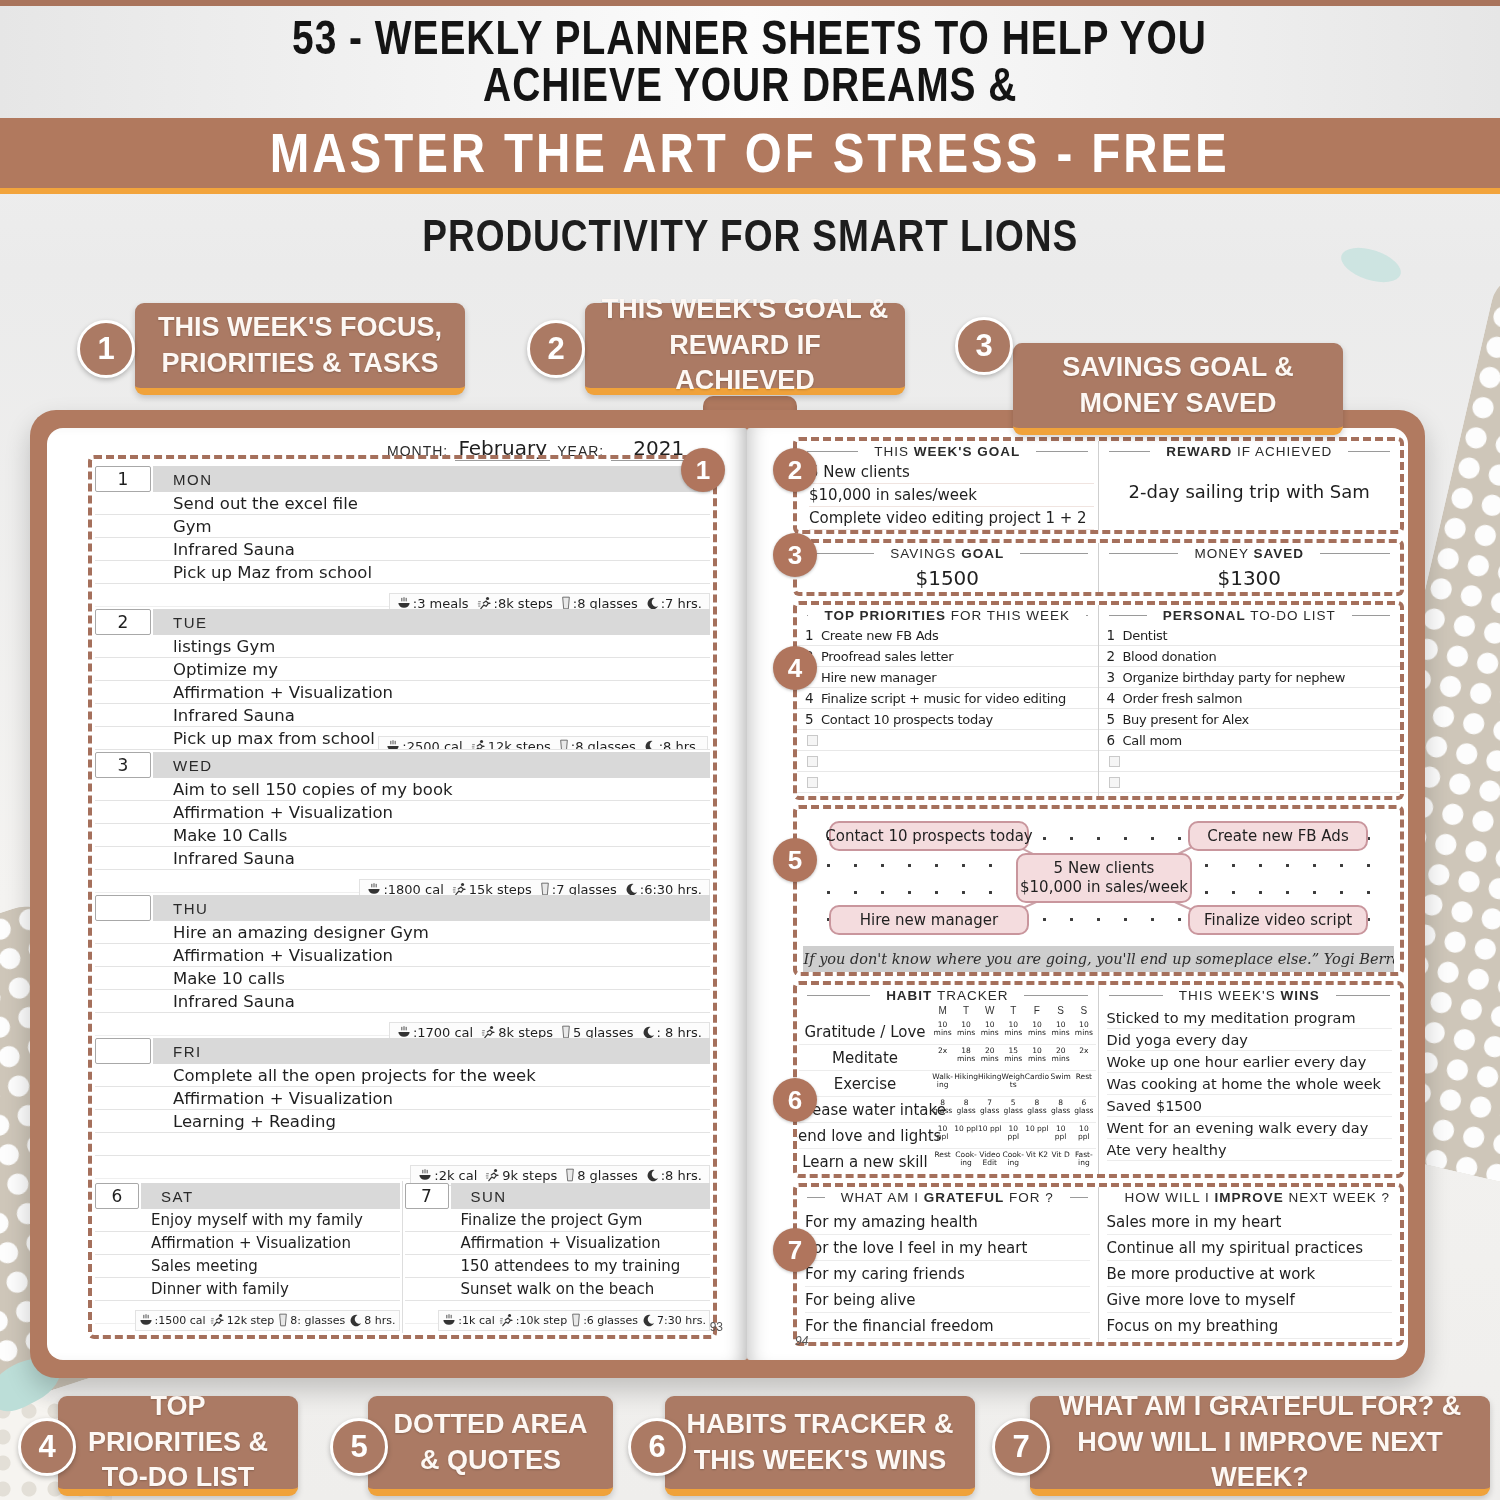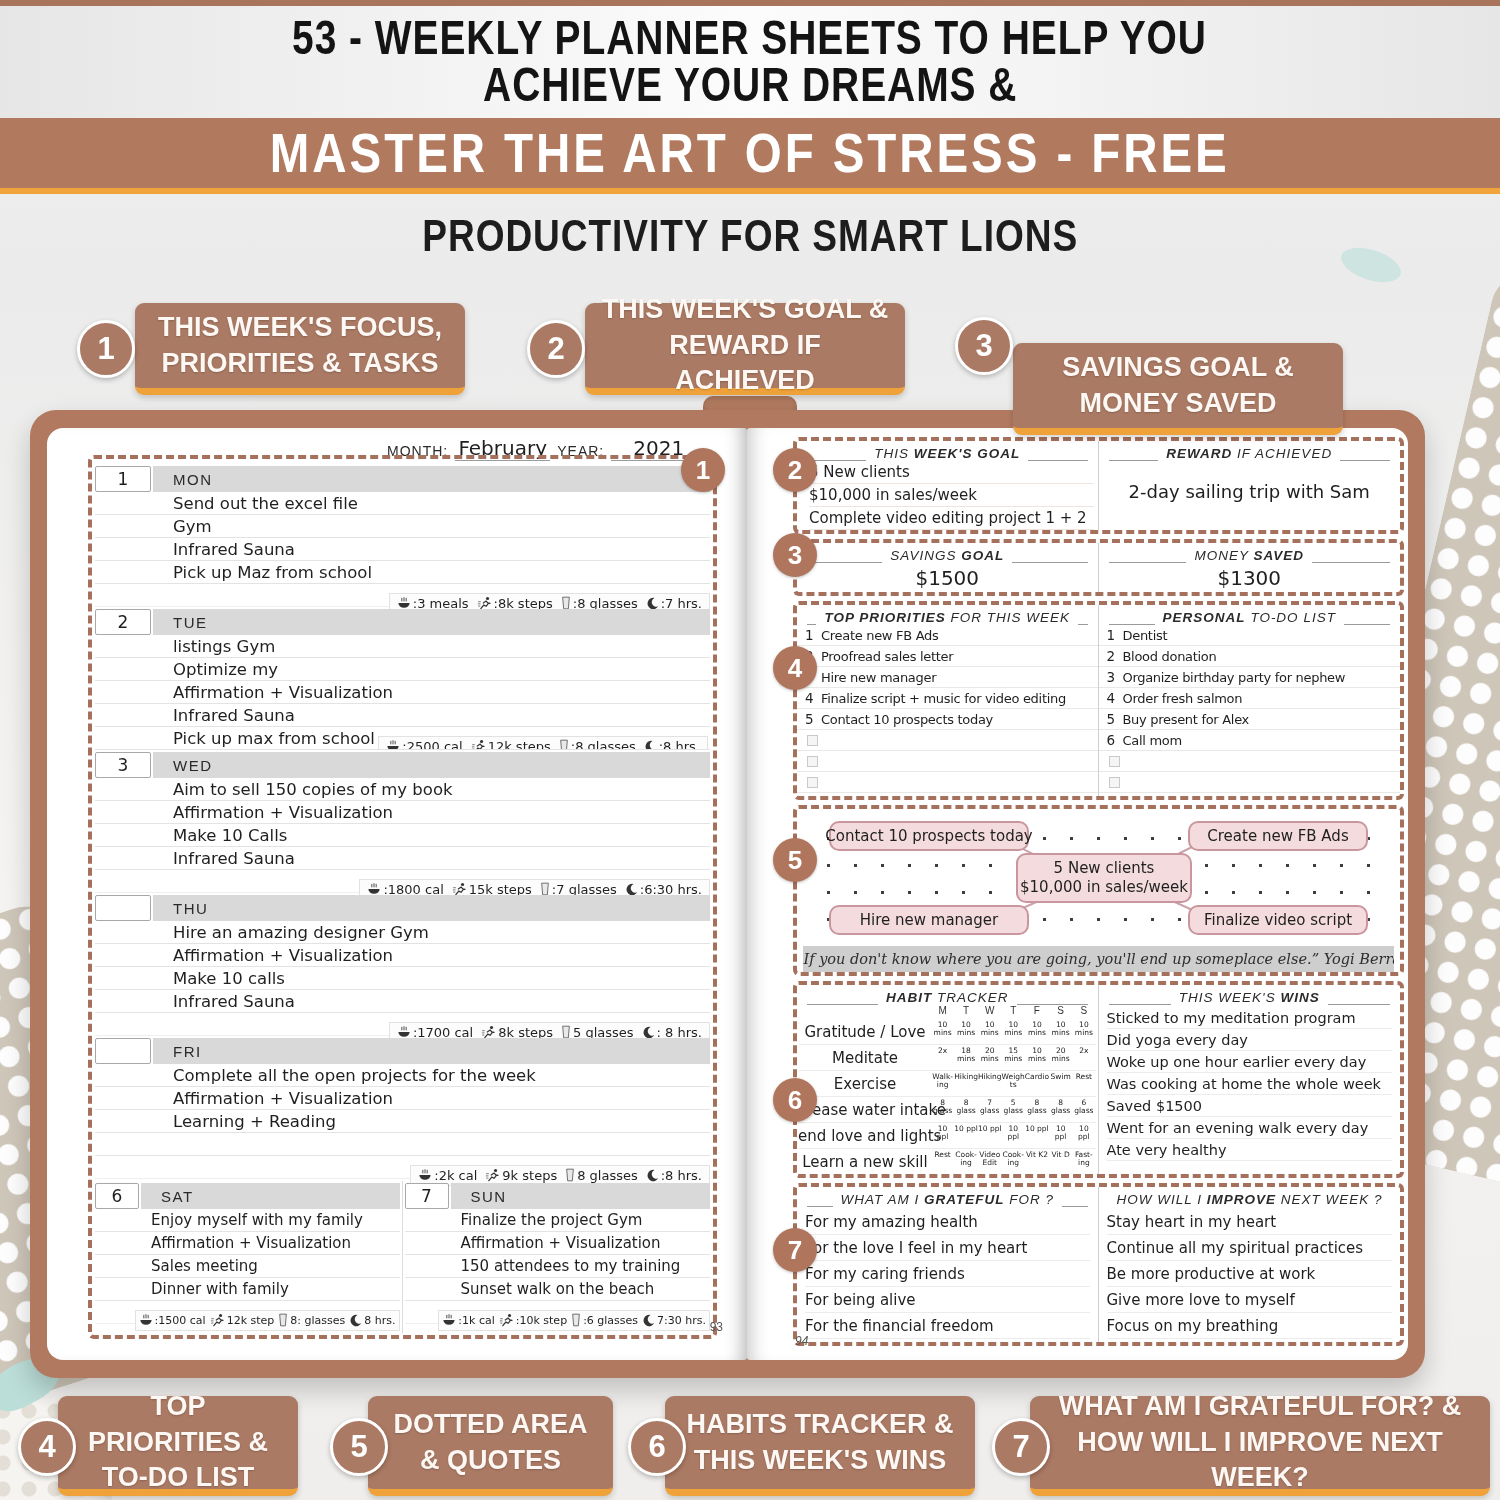--- a/index.html
+++ b/index.html
@@ -111,21 +111,21 @@
   
   .sec { position:absolute; border:4px dashed #a5705c; border-radius:6px; }
   .sec1 { left:46px; top:9px;   width:611px; height:97px;  display:flex; }
   .sec2 { left:46px; top:111px; width:611px; height:57px;  display:flex; }
   .sec3 { left:46px; top:173px; width:611px; height:199px; display:flex; }
   .sec4 { left:46px; top:377px; width:611px; height:171px; }
   .sec5 { left:46px; top:553px; width:611px; height:197px; display:flex; }
   .sec6 { left:46px; top:755px; width:611px; height:163px; display:flex; }
   .cell { width:50%; overflow:hidden; }
   .cell.divline { border-right:1px solid #cfcfcf; }
-  .sec-head { display:flex; align-items:flex-end; gap:8px; height:20px; padding:0 10px;font-style:italic; }
+  .sec-head { display:flex; align-items:center; gap:16px; height:20px; padding:0 10px; }
   .sec-head .line { flex:1; height:1px; background:#9a9a9a; }
   .sec-head .t { font-size:13.5px; letter-spacing:1px; color:#2b2b2b; white-space:nowrap; }
   .goal-lines { padding:0 4px 0 12px; }
   .goal-lines .gline { height:23px; font-size:15px; display:flex; align-items:center;
     border-bottom:1px solid #f0e4e0; white-space:nowrap; }
   .center-val { display:flex; align-items:center; justify-content:center; }
   .reward-val { height:60px; font-size:18px; }
   .money-val  { height:30px; font-size:20px; }
   .li { display:flex; align-items:center; height:21px; border-bottom:1px solid #e8e8e8;
     padding-left:8px; overflow:hidden; }
@@ -905,21 +905,21 @@
           </div>
       </div>
       <div class="cell">
         <div class="sec-head">
           <span class="line"></span>
           <span class="t">HOW WILL I <b>IMPROVE</b> NEXT WEEK ?</span>
           <span class="line"></span>
         </div>
         <div class="lines-list" id="improve-list">
             <div class="lrow">
-              <span class="hand">Stay heart in my heart</span>
+              <span class="hand">Sales more in my heart</span>
             </div>
             <div class="lrow">
               <span class="hand">Continue all my spiritual practices</span>
             </div>
             <div class="lrow">
               <span class="hand">Be more productive at work</span>
             </div>
             <div class="lrow">
               <span class="hand">Give more love to myself</span>
             </div>

